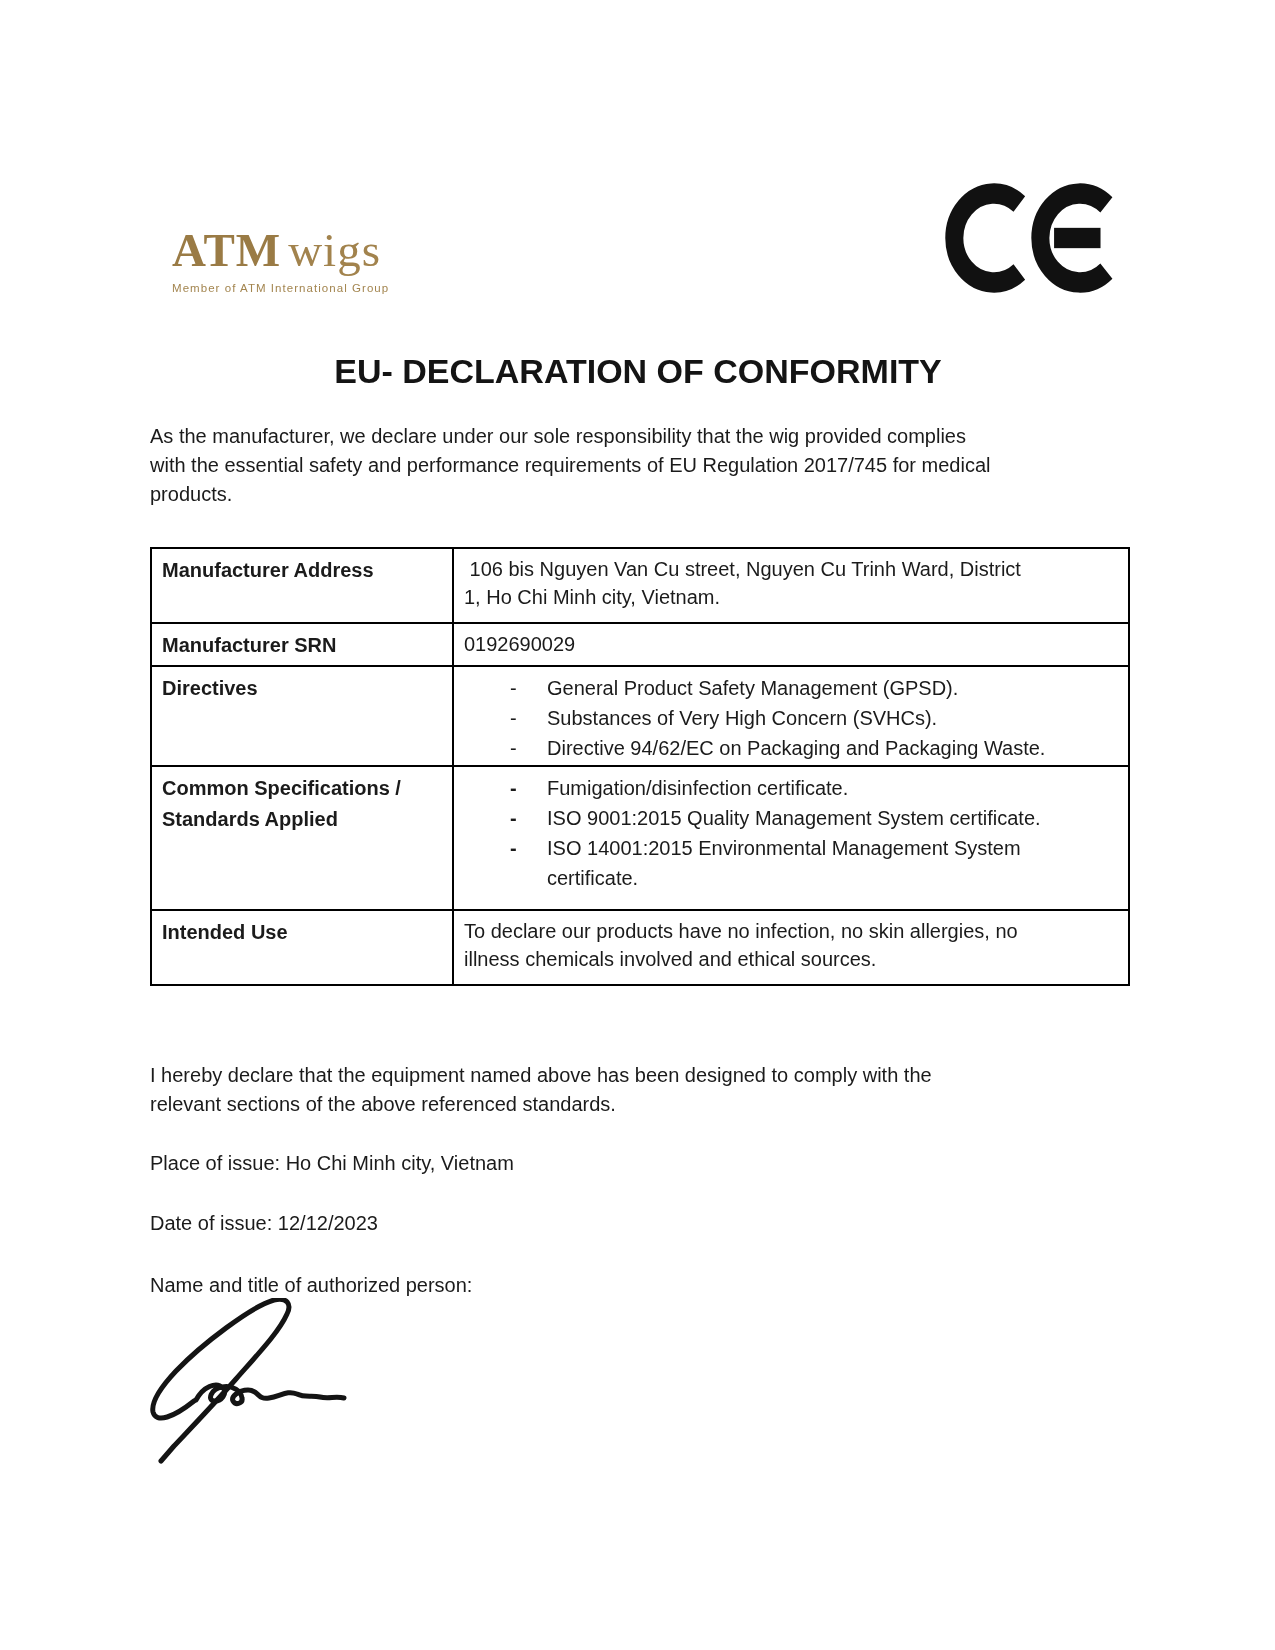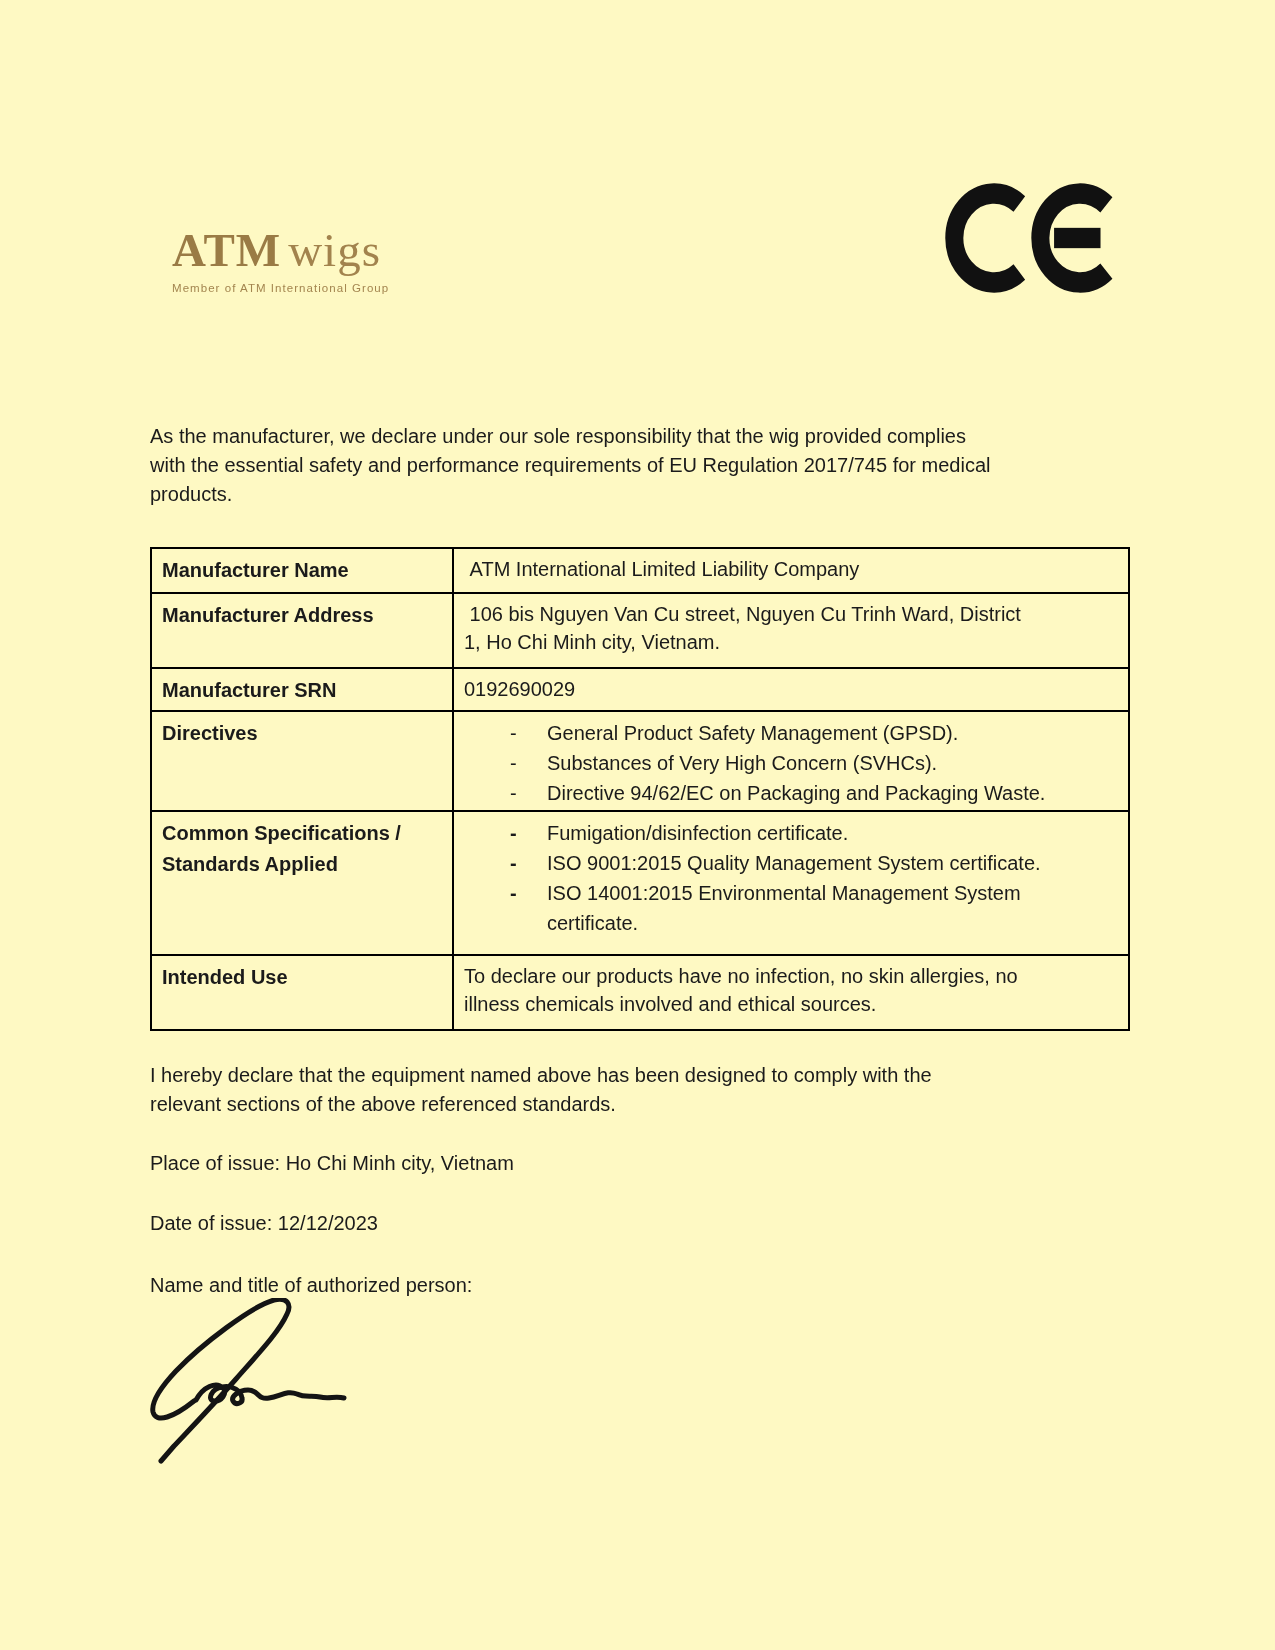--- a/index.html
+++ b/index.html
@@ -1,18 +1,18 @@
 <!DOCTYPE html>
 <html><head>
 <meta charset="utf-8">
 <style>
   html,body { margin:0; padding:0; background:#e8e8e8; }
   .page {
     position:relative; width:1275px; height:1650px; margin:0 auto;
-    background:#fef9c3; overflow:hidden;
+    background:#ffffff; overflow:hidden;
     font-family:"Liberation Sans", sans-serif; color:#1b1b1b;
   }
 
   
   .logo { position:absolute; left:172px; top:227px; }
   .logo-text { font-family:"Liberation Serif", serif; color:#9a7b45; font-size:47px; line-height:1; white-space:nowrap; }
   .brand-bold { font-weight:700; letter-spacing:1px; }
   .brand-light { font-weight:400; margin-left:7px; letter-spacing:1px; color:#a2834d; }
   .logo-tagline { margin-top:8px; font-size:11.5px; letter-spacing:1.05px; color:#a3854f; white-space:nowrap; }
 
@@ -69,35 +69,32 @@
   <div class="ce">
     <svg width="172" height="118" viewBox="0 0 200 122" preserveAspectRatio="none" aria-hidden="true">
       <g fill="none" stroke="#111111" stroke-width="21">
         <path d="M 87.6,25.8 A 46,46 0 1 0 87.6,96.2"></path>
         <path d="M 188.8,26.8 A 46,46 0 1 0 188.8,95.2"></path>
       </g>
       <rect x="128" y="50.5" width="54" height="21" fill="#111111"></rect>
     </svg>
   </div>
 
+  <div class="doc-title">EU- DECLARATION OF CONFORMITY</div>
 
   <div class="para para-intro">As the manufacturer, we declare under our sole responsibility that the wig provided complies
 with the essential safety and performance requirements of EU Regulation 2017/745 for medical
 products.</div>
 
   <table class="conf-table">
     <colgroup>
         <col style="width:302px">
         <col style="width:676px">
       </colgroup>
     <tbody>
-      <tr class="r1">
-        <td class="label-cell">Manufacturer Name</td>
-        <td class="value-cell"> ATM International Limited Liability Company</td>
-      </tr>
       <tr class="r2">
         <td class="label-cell">Manufacturer Address</td>
         <td class="value-cell"> 106 bis Nguyen Van Cu street, Nguyen Cu Trinh Ward, District
 1, Ho Chi Minh city, Vietnam.</td>
       </tr>
       <tr class="r3">
         <td class="label-cell">Manufacturer SRN</td>
         <td class="value-cell">0192690029</td>
       </tr>
       <tr class="r4">

